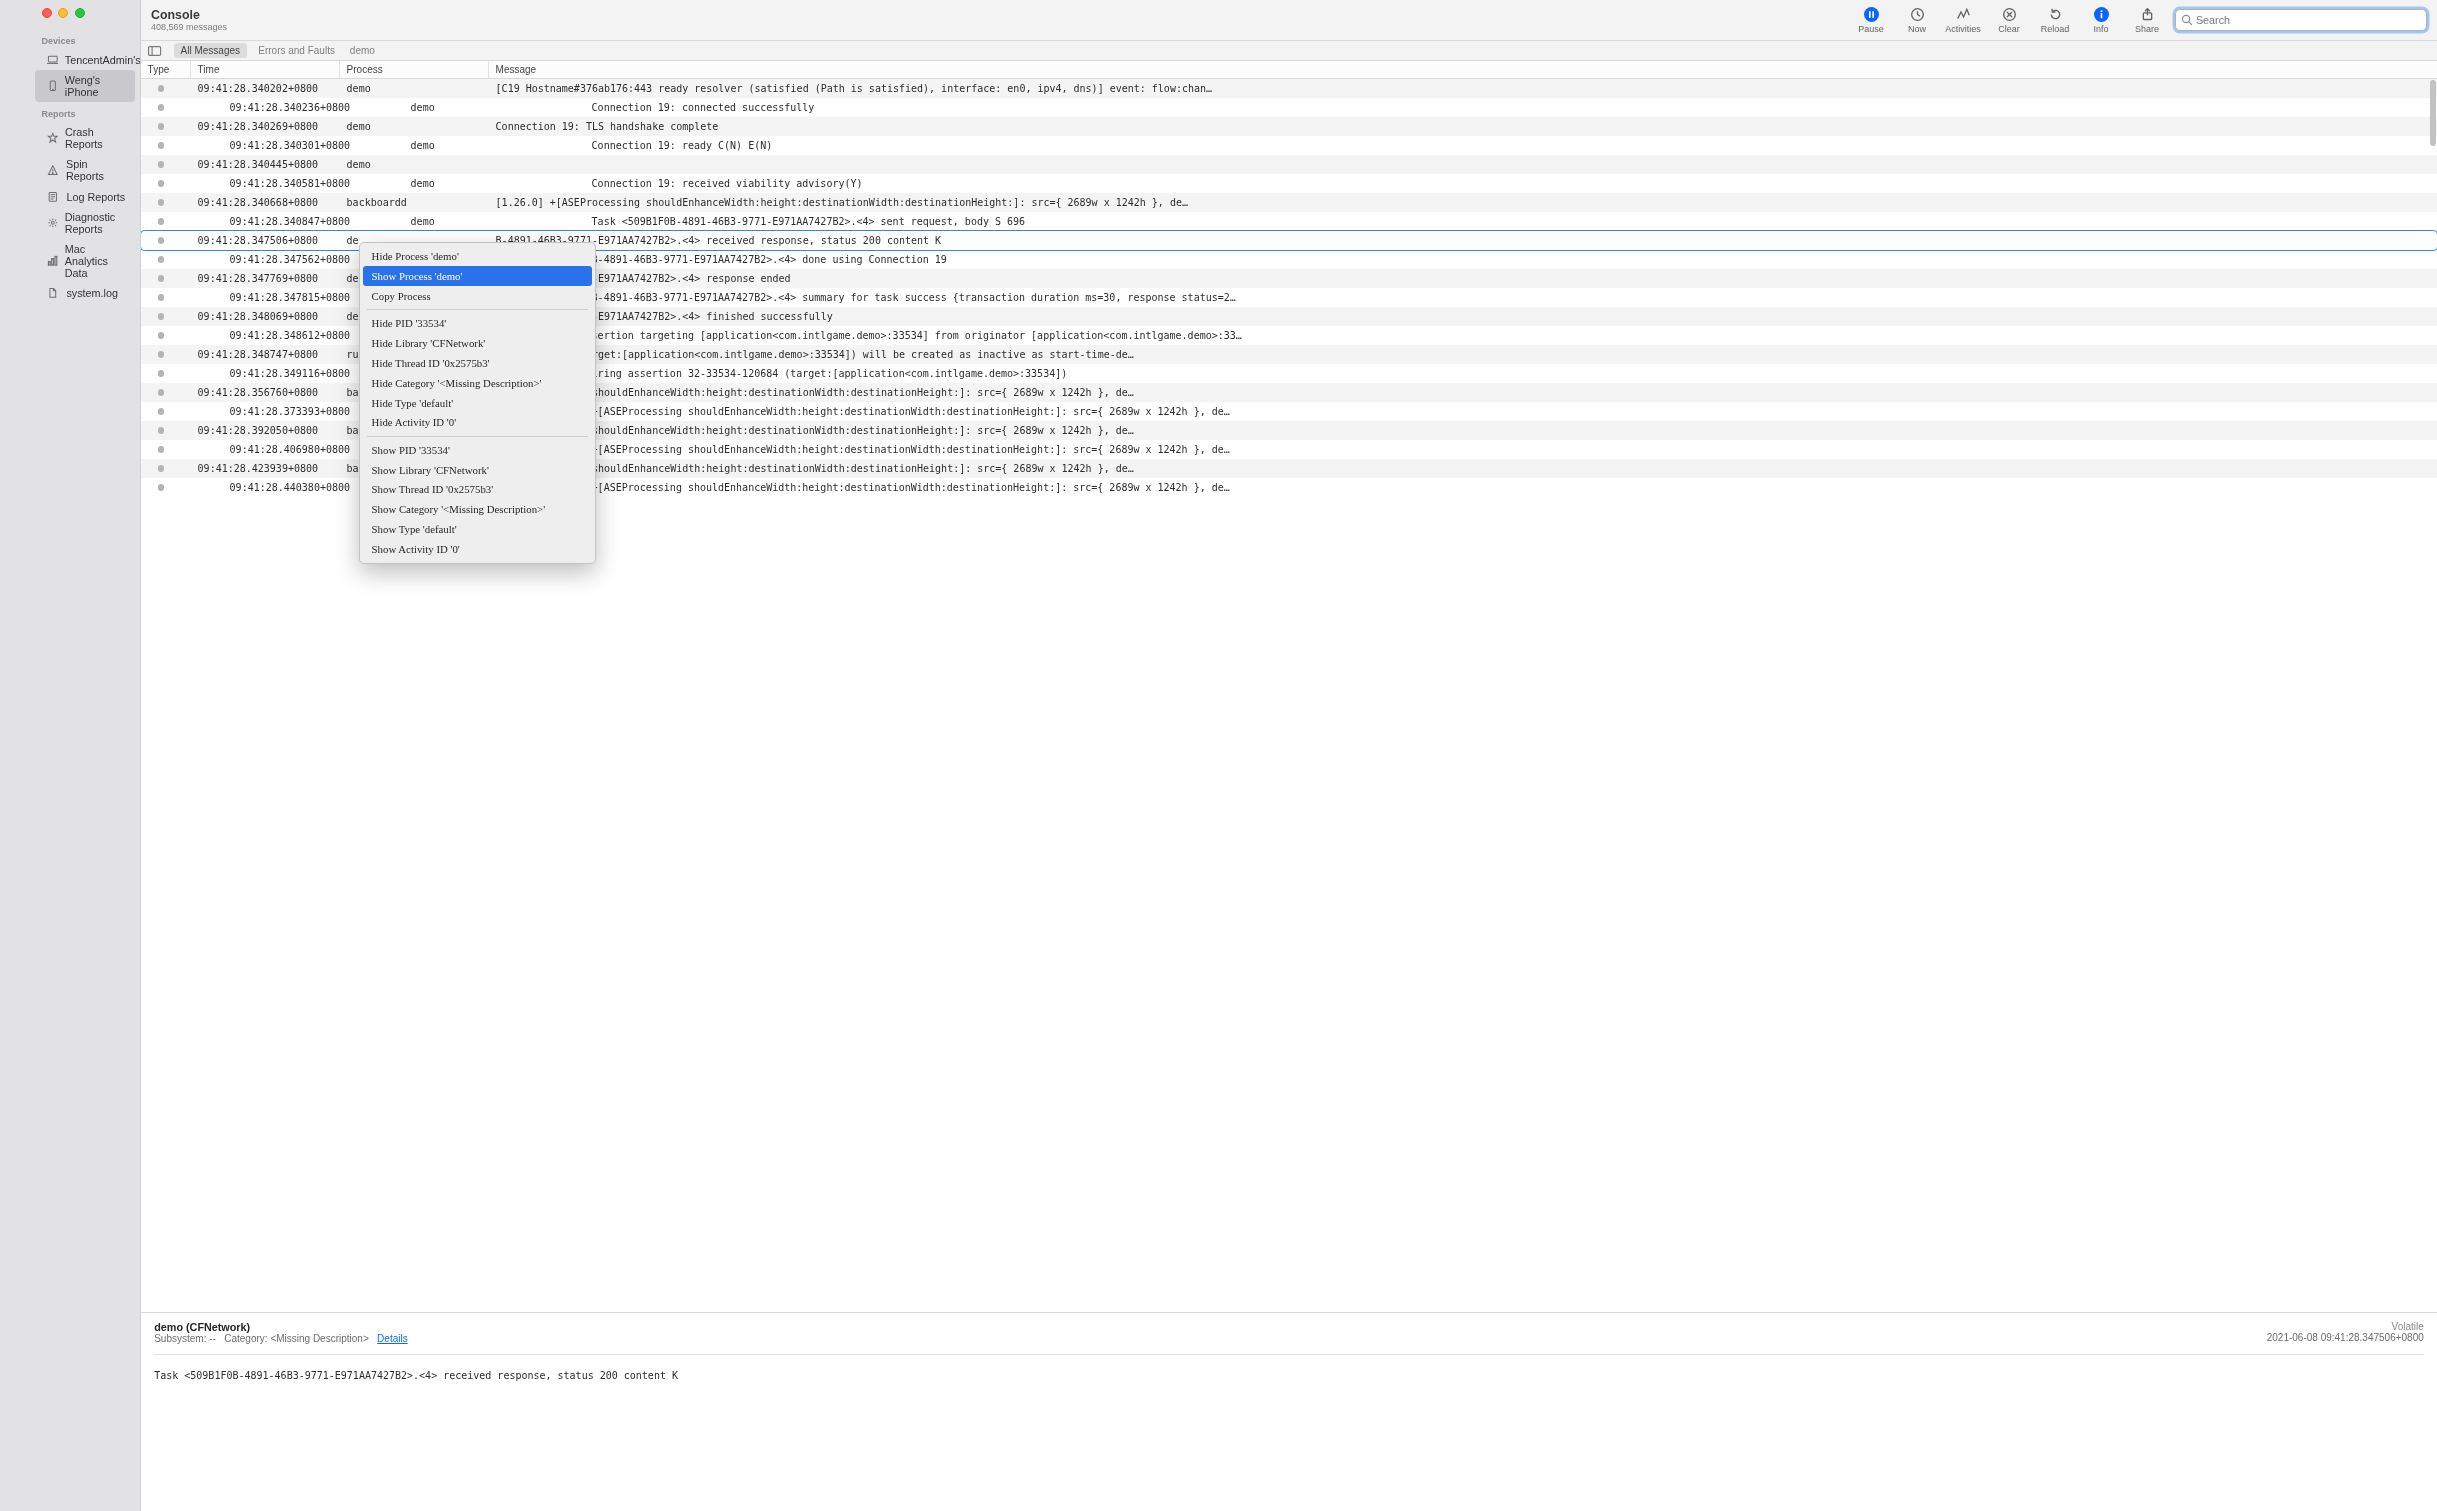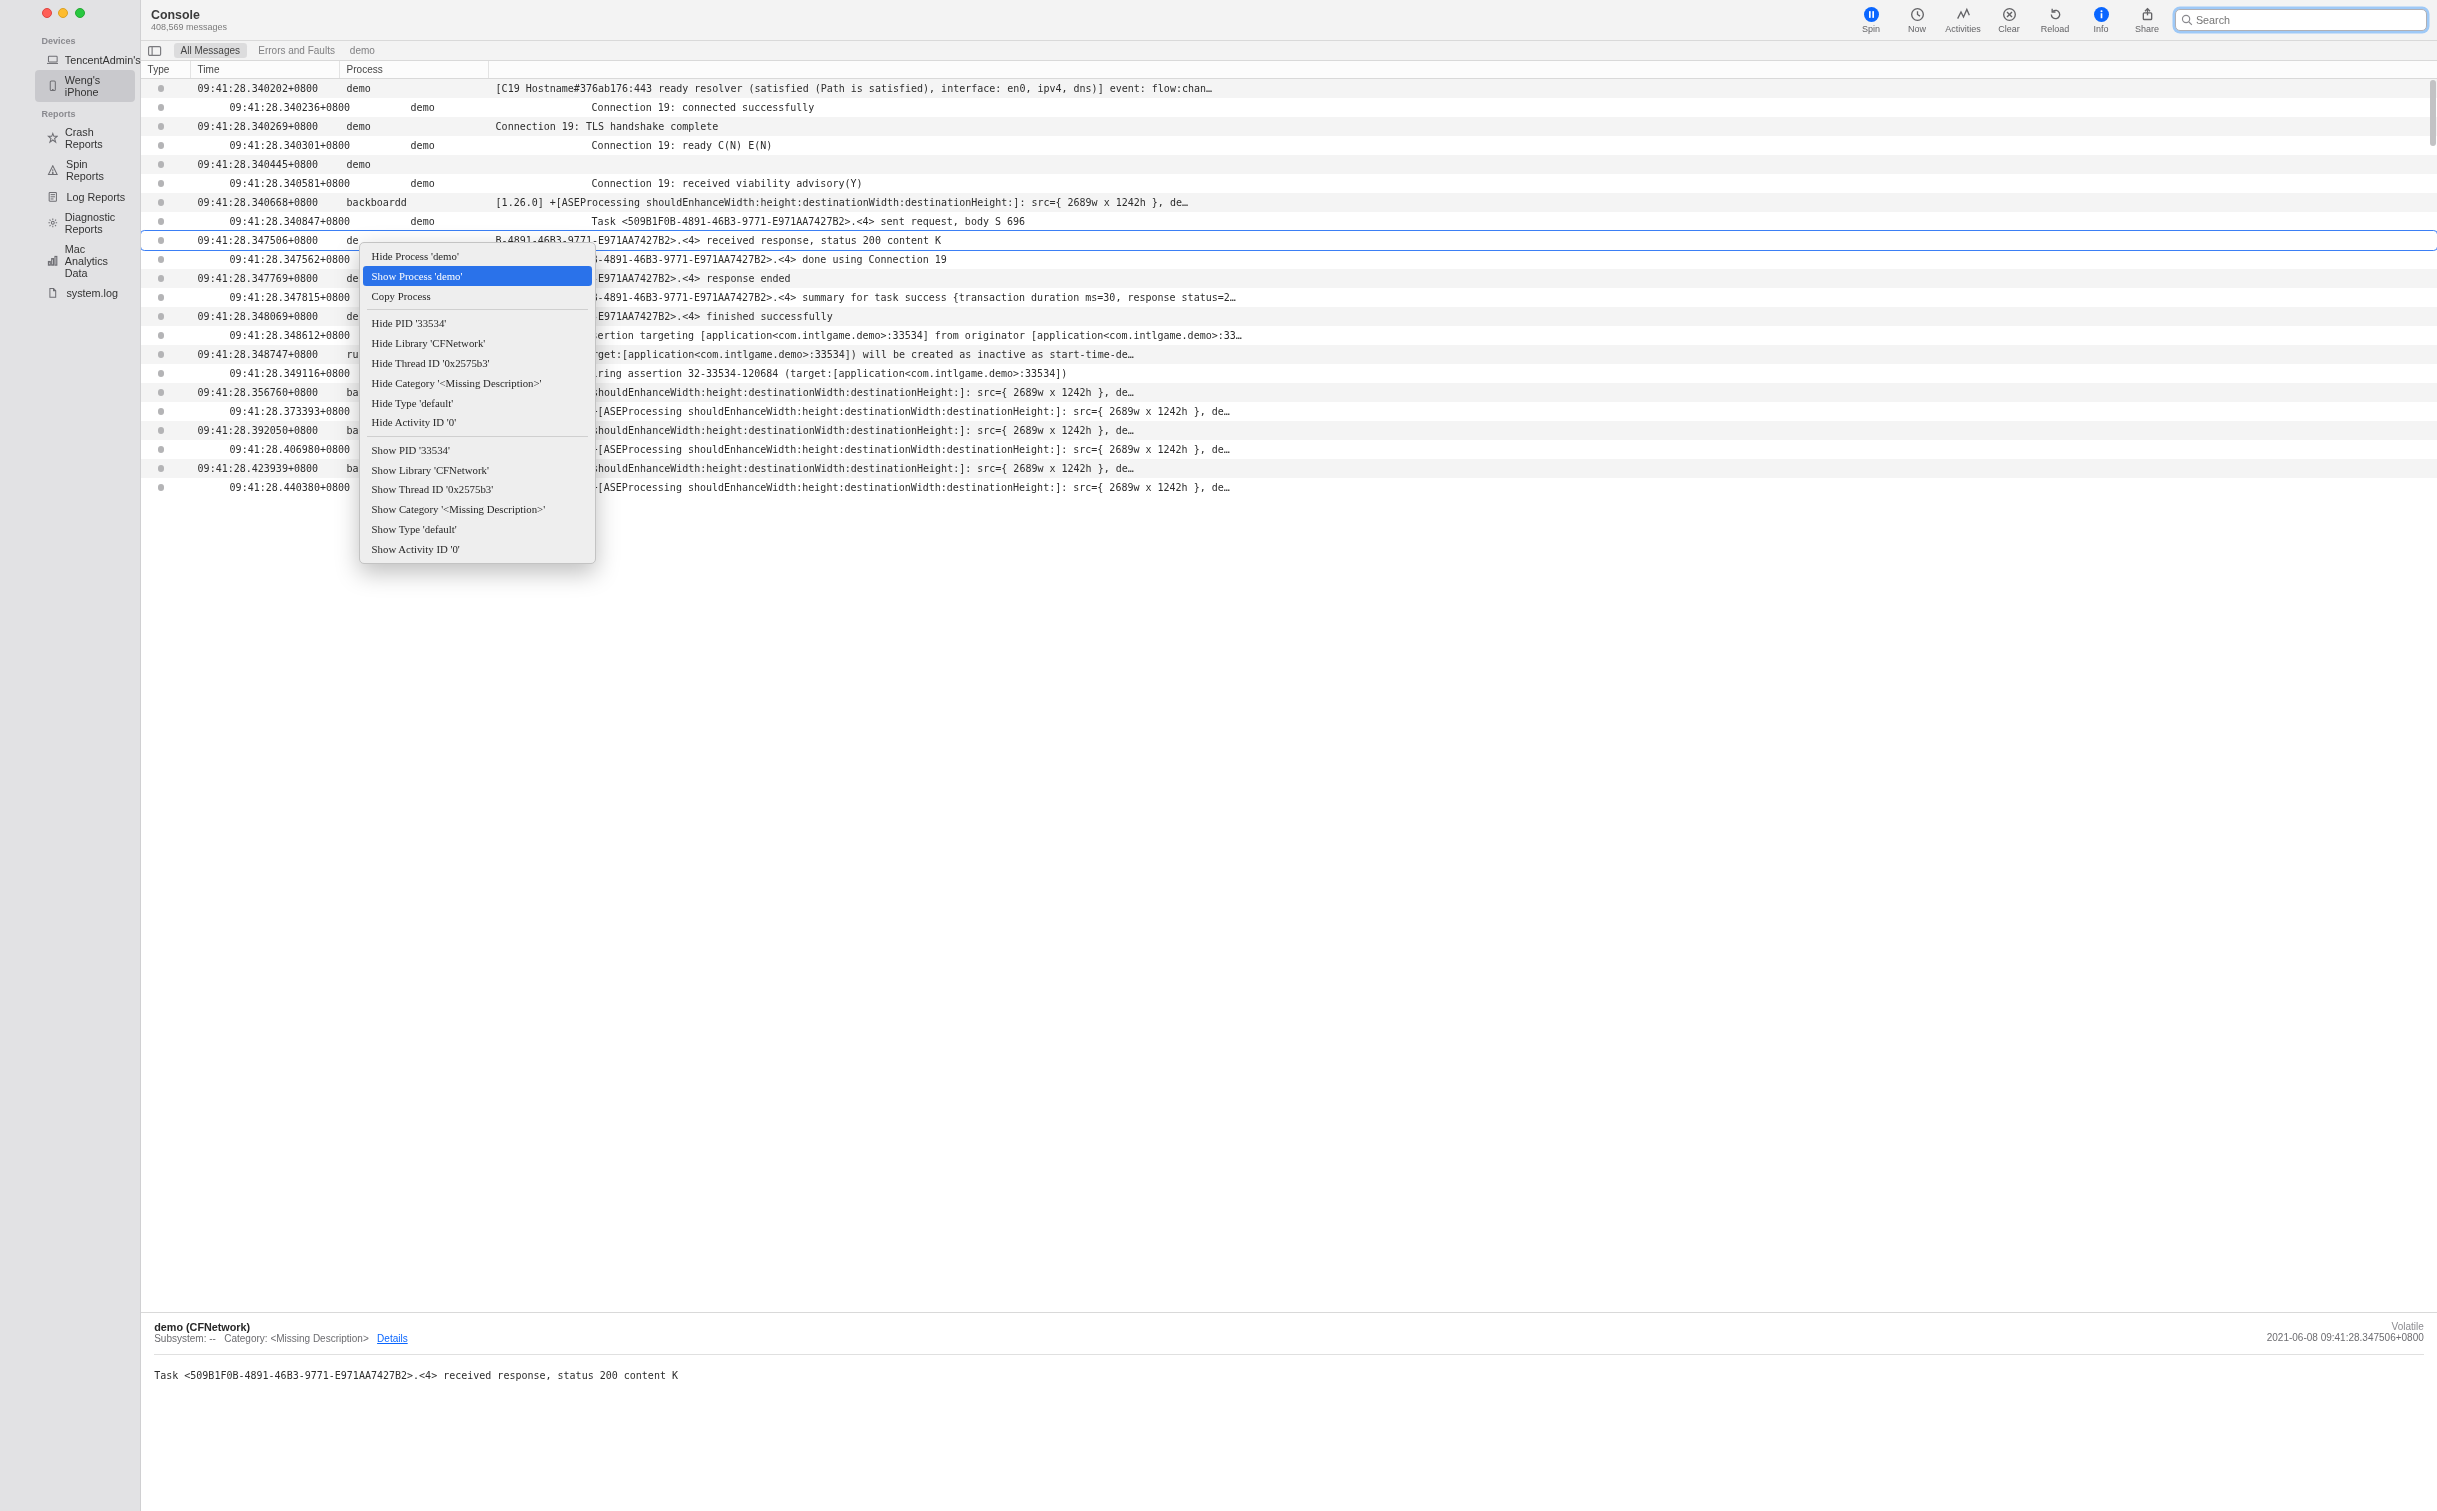--- a/index.html
+++ b/index.html
@@ -354,21 +354,21 @@
       <div class="tb-spacer"></div>
 
       <div class="tb-btn pause">
         <div class="iwrap">
           <svg width="15" height="15" viewBox="0 0 18 18">
               <circle cx="9" cy="9" r="9" fill="#0a66ff"></circle>
               <rect x="6" y="5" width="2" height="8" fill="#fff"></rect>
               <rect x="10" y="5" width="2" height="8" fill="#fff"></rect>
             </svg>
         </div>
-        <span>Spin</span>
+        <span>Pause</span>
       </div>
       <div class="tb-btn">
         <div class="iwrap">
           <svg width="15" height="15" viewBox="0 0 18 18" fill="none" stroke="#636366" stroke-width="1.6">
               <circle cx="9" cy="9" r="7"></circle>
               <polyline points="9,5 9,9 12,11"></polyline>
             </svg>
         </div>
         <span>Now</span>
       </div>
@@ -438,20 +438,21 @@
       </div>
       <div class="fb-pill">All Messages</div>
       <div class="fb-link">Errors and Faults</div>
       <div class="fb-link">demo</div>
     </div>
 
     <div class="theader">
       <div class="th-col col-type">Type</div>
       <div class="th-col col-time">Time</div>
       <div class="th-col col-proc">Process</div>
+      <div class="th-col col-msg">Message</div>
     </div>
 
     <div class="tbody" id="log-body">
       <div class="scrollbar-stub"></div>
 
       <div class="trow odd">
           <div class="c c-type">
             <span class="dot-gray"></span>
           </div>
           <div class="c c-time">09:41:28.340202+0800</div>

